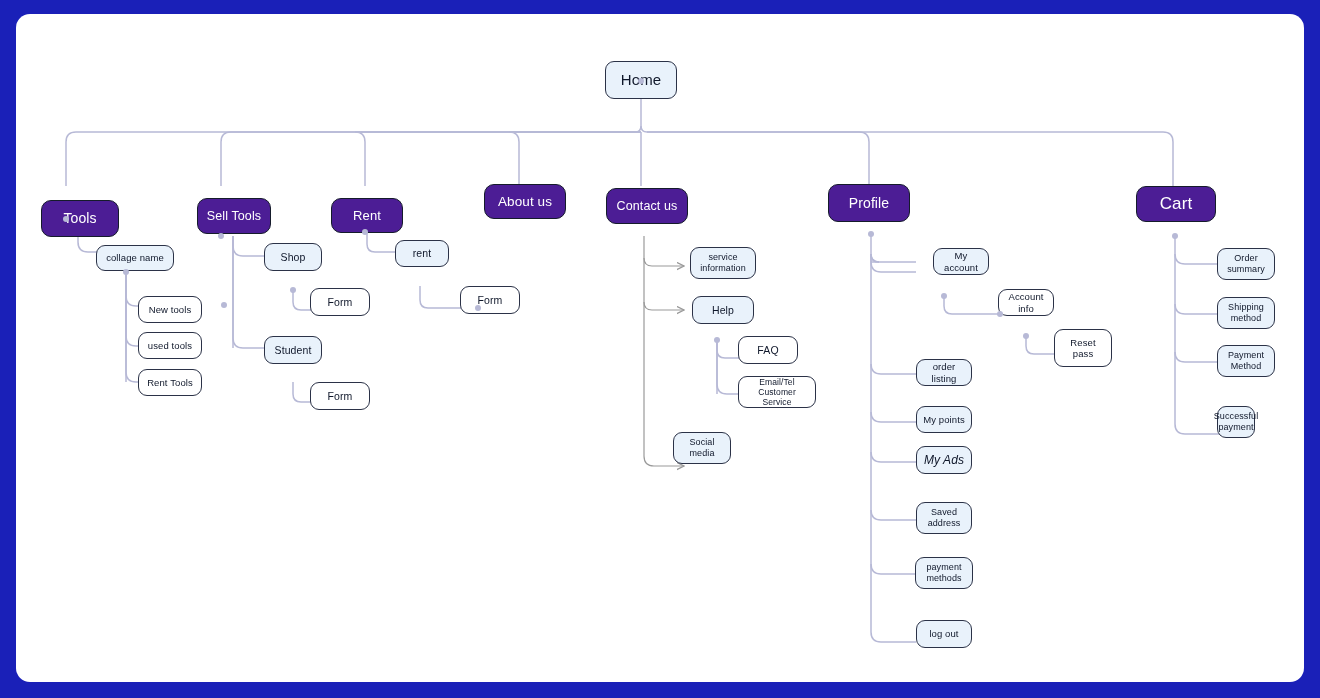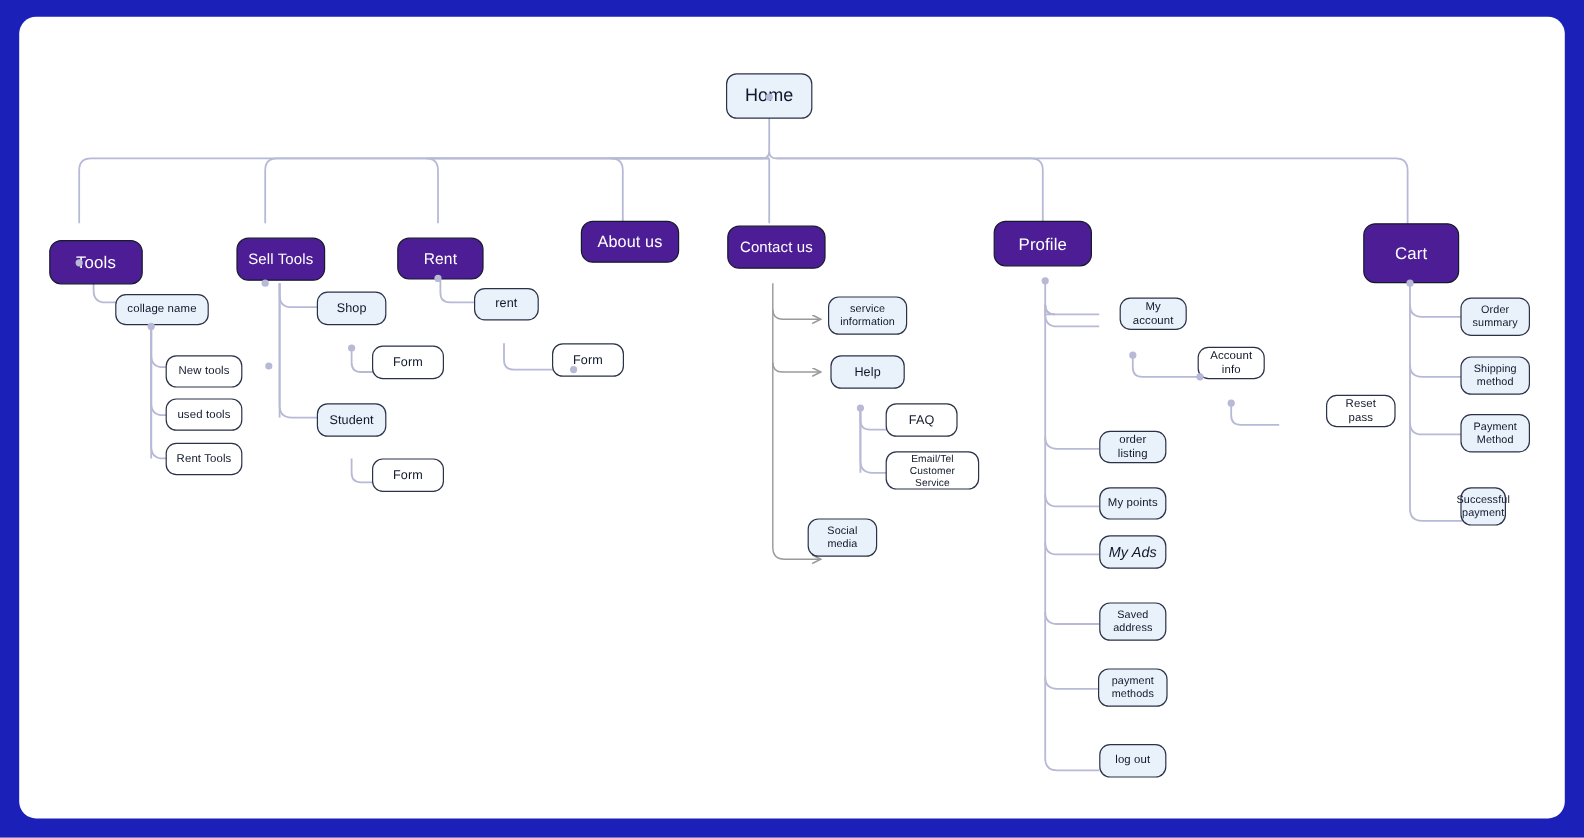--- a/index.html
+++ b/index.html
@@ -161,21 +161,21 @@
     <div class="dot" style="left:459px; top:291px;"></div>
 
     <div class="node blue" style="left:589px; top:47px; width:72px; height:38px; font-size:15px;">Home</div>
 
     <div class="node dark" style="left:25px; top:186px; width:78px; height:37px; font-size:14px;">Tools</div>
     <div class="node dark" style="left:181px; top:184px; width:74px; height:36px; font-size:12.5px;">Sell Tools</div>
     <div class="node dark" style="left:315px; top:184px; width:72px; height:35px; font-size:13px;">Rent</div>
     <div class="node dark" style="left:468px; top:170px; width:82px; height:35px; font-size:13.5px;">About us</div>
     <div class="node dark" style="left:590px; top:174px; width:82px; height:36px; font-size:12.5px;">Contact us</div>
     <div class="node dark" style="left:812px; top:170px; width:82px; height:38px; font-size:14px;">Profile</div>
-    <div class="node dark" style="left:1120px; top:172px; width:80px; height:50px; font-size:14px;">Cart</div>
+    <div class="node dark" style="left:1120px; top:172px; width:80px; height:36px; font-size:17px;">Cart</div>
 
     <div class="node blue" style="left:80px; top:231px; width:78px; height:26px; font-size:9.5px;">collage name</div>
     <div class="node white" style="left:122px; top:282px; width:64px; height:27px; font-size:9.5px;">New tools</div>
     <div class="node white" style="left:122px; top:318px; width:64px; height:27px; font-size:9.5px;">used tools</div>
     <div class="node white" style="left:122px; top:355px; width:64px; height:27px; font-size:9.5px;">Rent Tools</div>
 
     <div class="node blue" style="left:248px; top:229px; width:58px; height:28px; font-size:10.5px;">Shop</div>
     <div class="node white" style="left:294px; top:274px; width:60px; height:28px; font-size:10.5px;">Form</div>
     <div class="node blue" style="left:248px; top:322px; width:58px; height:28px; font-size:10.5px;">Student</div>
     <div class="node white" style="left:294px; top:368px; width:60px; height:28px; font-size:10.5px;">Form</div>
@@ -187,21 +187,21 @@
 information</div>
     <div class="node blue" style="left:676px; top:282px; width:62px; height:28px; font-size:10.5px;">Help</div>
     <div class="node white" style="left:722px; top:322px; width:60px; height:28px; font-size:10.5px;">FAQ</div>
     <div class="node white" style="left:722px; top:362px; width:78px; height:32px; font-size:8.5px;">Email/Tel
 Customer Service</div>
     <div class="node blue" style="left:657px; top:418px; width:58px; height:32px; font-size:9px;">Social
 media</div>
 
     <div class="node blue" style="left:900px; top:234px; width:56px; height:27px; font-size:9.5px;margin-left:17px;">My account</div>
     <div class="node white" style="left:982px; top:275px; width:56px; height:27px; font-size:9.5px;">Account info</div>
-    <div class="node white" style="left:1089px; top:315px; width:58px; height:27px; font-size:9.5px;">Reset pass</div>
+    <div class="node white" style="left:1038px; top:315px; width:58px; height:38px; font-size:9.5px;">Reset pass</div>
     <div class="node blue" style="left:900px; top:345px; width:56px; height:27px; font-size:9.5px;">order listing</div>
     <div class="node blue" style="left:900px; top:392px; width:56px; height:27px; font-size:9.5px;text-align:center;">My points</div>
     <div class="node blue" style="left:900px; top:432px; width:56px; height:28px; font-size:12px;font-style:italic;">My Ads</div>
     <div class="node blue" style="left:900px; top:488px; width:56px; height:32px; font-size:9px;">Saved
 address</div>
     <div class="node blue" style="left:899px; top:543px; width:58px; height:32px; font-size:9px;">payment
 methods</div>
     <div class="node blue" style="left:900px; top:606px; width:56px; height:28px; font-size:9.5px;">log out</div>
 
     <div class="node blue" style="left:1201px; top:234px; width:58px; height:32px; font-size:9px;">Order

